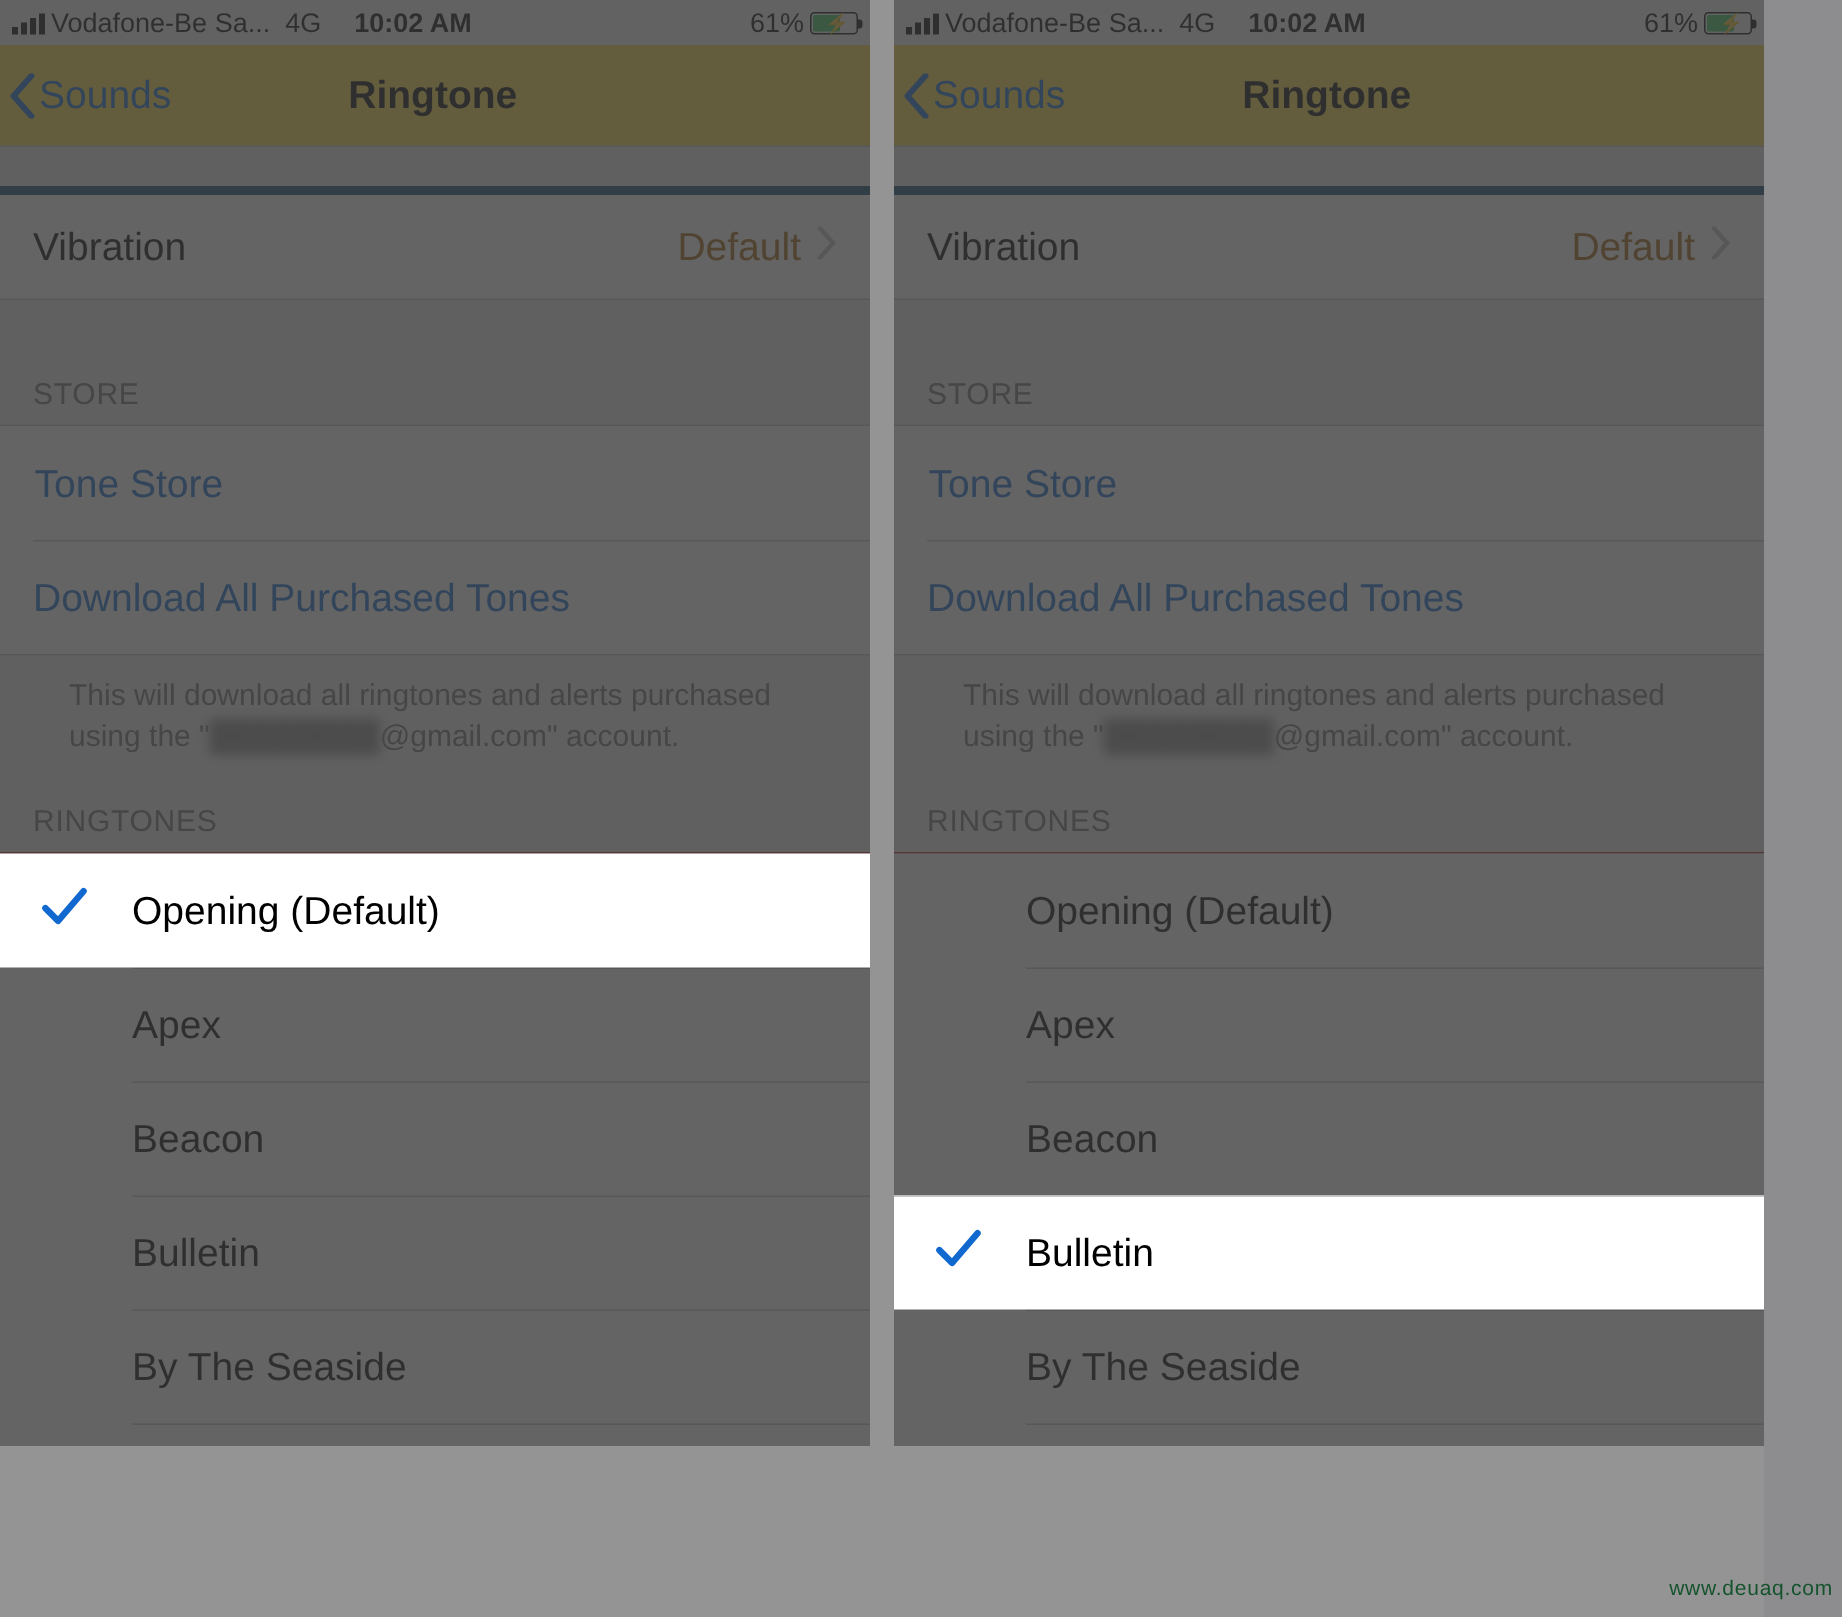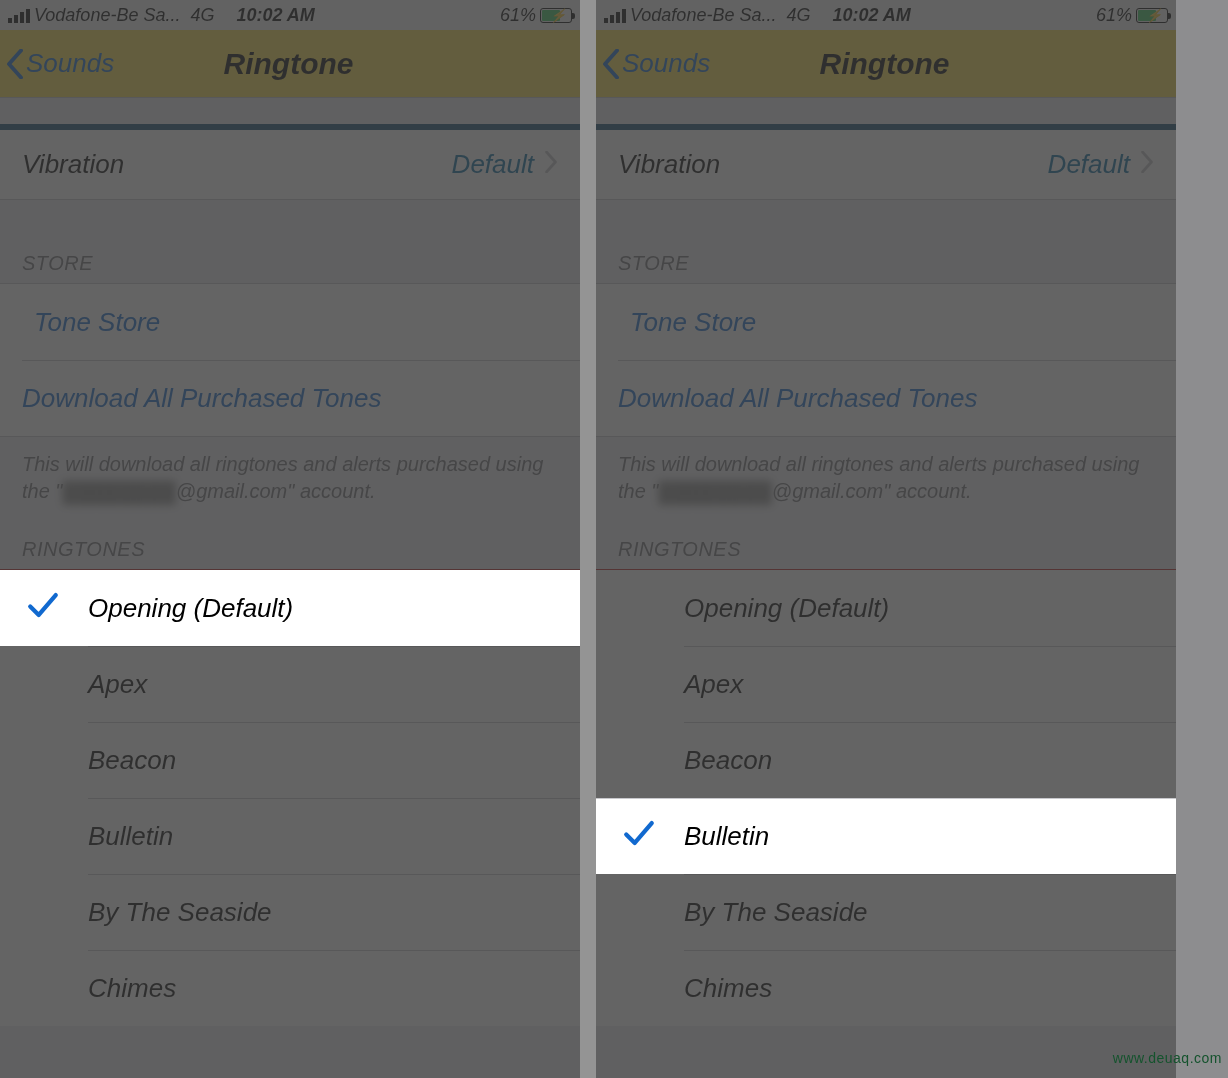--- a/index.html
+++ b/index.html
@@ -1,18 +1,18 @@
 <!DOCTYPE html>
 <html><head>
 <meta charset="utf-8">
 <style>
   * { box-sizing: border-box; margin: 0; padding: 0; }
   html, body { width: 1228px; height: 1078px; font-family: -apple-system, "Helvetica Neue", Helvetica, Arial, sans-serif; background:#fff; overflow:hidden; }
   .stage { display:flex; width:1228px; height:1078px; }
-  .phone { position:relative; height:1078px; background:#efeff4; overflow:hidden;font-style:italic; }
+  .phone { position:relative; height:964px; background:#efeff4; overflow:hidden; }
   .phone.left { width:580px; }
   .gap { width:16px; background:#ffffff; height:1078px; }
   .phone.right { width:580px; }
   .trail { width:52px; height:1078px; background:#efeff4; }
 
   .dim { position:absolute; inset:0; background:rgba(60,60,60,0.55); pointer-events:none; z-index:50; }
 
   
   .status { height:30px; display:flex; align-items:center; padding:0 8px; font-size:18px; font-weight:500; color:#000; background:#f9f9f9; }
   .status .carrier { margin-left:4px; white-space:nowrap; }
@@ -26,34 +26,34 @@
   .battery { position:relative; width:32px; height:15px; border:1.5px solid #000; border-radius:3px; display:flex; align-items:center; }
   .battery::after{ content:""; position:absolute; right:-4px; top:4px; width:3px; height:6px; background:#000; border-radius:0 2px 2px 0;}
   .battery .fill{ position:absolute; left:1px; top:1px; bottom:1px; width:60%; background:#35c759; border-radius:1px;}
   .battery .bolt{ position:absolute; left:9px; top:-1px; font-size:13px; color:#000; }
 
   
   .nav { height:68px; background:#fde047; border-bottom:1px solid #c8c8cc; display:flex; align-items:center; position:relative; }
   .nav .back { display:flex; align-items:center; color:#1169cf; font-size:26px; padding-left:6px; }
   .nav .back svg { width:18px; height:30px; }
   .nav .back span { margin-left:2px; }
-  .nav .title { position:absolute; left:0; right:3px; text-align:center; font-size:30px; font-weight:700; color:#000; pointer-events:none;}
+  .nav .title { position:absolute; left:0; right:3px; text-align:center; font-size:26px; font-weight:700; color:#000; pointer-events:none;}
 
   
   .cell { background:#fff; border-top:6px solid #0c4a6e; border-bottom:1px solid #c8c8cc; padding:0 22px; height:76px; display:flex; align-items:center; font-size:26px; color:#000; }
-  .cell .value { margin-left:auto; color:#0369a1; font-size:26px; }
+  .cell .value { margin-left:auto; color:#a16207; font-size:26px; }
   .cell .disclosure { color:#c4c4c8; margin-left:10px; }
   .header { font-size:20px; color:#6d6d72; padding:0 22px 8px 22px; letter-spacing:0.5px; }
   .spacer-block { height:26px; }
   .group { background:#fff; border-top:1px solid #c8c8cc; border-bottom:1px solid #c8c8cc; }
-  .row { height:76px; display:flex; align-items:center; padding:0 34px; font-size:26px; color:#1169cf; }
+  .row { height:76px; display:flex; align-items:center; padding:0 23px; font-size:26px; color:#1169cf; }
   .row + .row { border-top:1px solid #c8c8cc; margin-left:22px; padding-left:0; }
   .row + .row::before { content:""; }
   .row.inset { border-top:1px solid #c8c8cc; }
-  .footer { font-size:20px; color:#6d6d72; padding:14px 22px 0 22px; line-height:1.35; }
+  .footer { font-size:20px; color:#6d6d72; padding:14px 22px 0 22px; line-height:1.35;margin-left:24px; }
   .redact { display:inline-block; vertical-align:middle; filter:blur(4px); color:#888; }
 
   
   .rt-row { height:76px; display:flex; align-items:center; padding-left:88px; padding-right:22px; font-size:26px; color:#000; background:#fff; position:relative; }
   .rt-row .sep { position:absolute; left:88px; right:0; top:0; height:1px; background:#c8c8cc; }
   .rt-row:first-child .sep { left:0; }
   .rt-group { border-top:1px solid #b91c1c; }
   .check { position:absolute; left:26px; color:#1169cf; }
   .check svg{ width:34px; height:34px; }
 

